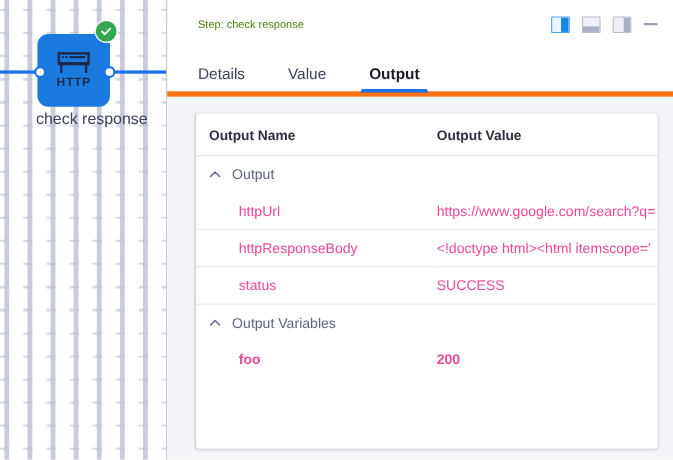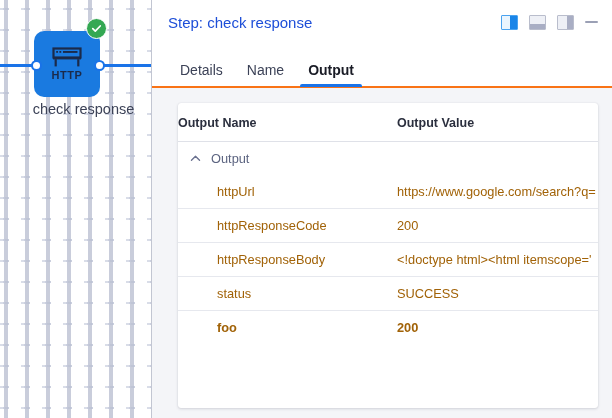--- a/index.html
+++ b/index.html
@@ -144,25 +144,26 @@
   }
 
   #panel-header {
     height: 44px;
     flex: 0 0 44px;
     display: flex;
     align-items: center;
     padding: 0 14px 0 16px;
   }
   #panel-title {
-    font-size: 15px;
-    color: #1d4ed8;
+    font-size: 10px;
+    color: #4d7c0f;
     font-weight: normal;
     flex: 1;
     white-space: nowrap;
+    margin-left: 12px;
   }
   #header-actions {
     display: flex;
     align-items: center;
     gap: 11px;
   }
   .layout-btn {
     width: 17px; height: 15px;
     border: 1.5px solid #b9bdcc;
     border-radius: 1px;
@@ -189,25 +190,25 @@
     width: 13px; height: 2px;
     background: #9ba0b5;
     border-radius: 1px;
     cursor: pointer;
     display: block;
   }
 
   #tabs {
     display: flex;
     align-items: flex-end;
-    gap: 0;
+    gap: 15px;
     padding: 0 16px;
     height: 44px;
     flex: 0 0 44px;
-    border-bottom: 2px solid #f97316;
+    border-bottom: 5px solid #f97316;
   }
   .tab {
     font-size: 14px;
     color: #3c4257;
     padding: 0 12px 9px 12px;
     position: relative;
     cursor: pointer;
     white-space: nowrap;
     line-height: 1;
   }
@@ -240,26 +241,26 @@
   table { width: 100%; border-collapse: collapse; table-layout: fixed; }
   th {
     text-align: left;
     font-size: 12.5px;
     font-weight: bold;
     color: #2b2f3e;
     padding: 13px 0 11px 0;
     border-bottom: 1px solid #dfe1e8;
     white-space: nowrap;
   }
-  th.c-name  { width: 216px; }
+  th.c-name  { width: 216px; padding-left: 12px; }
   th.c-value { padding-left: 3px; }
 
   td {
     font-size: 12.8px;
-    color: #a16207;
+    color: #ec4899;
     padding: 9px 0 9px 0;
     border-bottom: 1px solid #e6e8ee;
     white-space: nowrap;
     overflow: hidden;
   }
   td.c-name  { padding-left: 12px; }
   td.c-value { padding-left: 3px; }
 
   tr.group td {
     padding-left: 12px;
@@ -321,21 +322,21 @@
       <div id="header-actions">
         <span class="layout-btn split active"></span>
         <span class="layout-btn bottom"></span>
         <span class="layout-btn side"></span>
         <span class="minimize-btn"></span>
       </div>
     </div>
 
     <div id="tabs">
       <div class="tab">Details</div>
-      <div class="tab">Name</div>
+      <div class="tab">Value</div>
       <div class="tab active">Output</div>
     </div>
 
     <div id="panel-body">
       <div id="table-card">
         <table>
           <thead>
             <tr>
               <th class="c-name">Output Name</th>
               <th class="c-value">Output Value</th>
@@ -355,32 +356,41 @@
                 </span>
               </td>
               <td class="c-value"></td>
             </tr>
 
             <tr class="item">
               <td class="c-name">httpUrl</td>
               <td class="c-value">https://www.google.com/search?q=</td>
             </tr>
             <tr class="item">
-              <td class="c-name">httpResponseCode</td>
-              <td class="c-value">200</td>
-            </tr>
-            <tr class="item">
               <td class="c-name">httpResponseBody</td>
               <td class="c-value">&lt;!doctype html&gt;&lt;html itemscope='</td>
             </tr>
             <tr class="item">
               <td class="c-name">status</td>
               <td class="c-value">SUCCESS</td>
             </tr>
 
+            <tr class="group">
+              <td class="c-name">
+                <span class="gwrap">
+                  <span class="chev">
+                    <svg viewBox="0 0 12 12" xmlns="http://www.w3.org/2000/svg">
+                      <path d="M1.6 8 L6 3.6 L10.4 8" fill="none" stroke="#6b7290" stroke-width="1.5" stroke-linecap="round" stroke-linejoin="round"></path>
+                    </svg>
+                  </span>
+                  <span>Output Variables</span>
+                </span>
+              </td>
+              <td class="c-value"></td>
+            </tr>
 
             <tr class="item last">
               <td class="c-name">foo</td>
               <td class="c-value">200</td>
             </tr>
           </tbody>
         </table>
       </div>
     </div>
 

